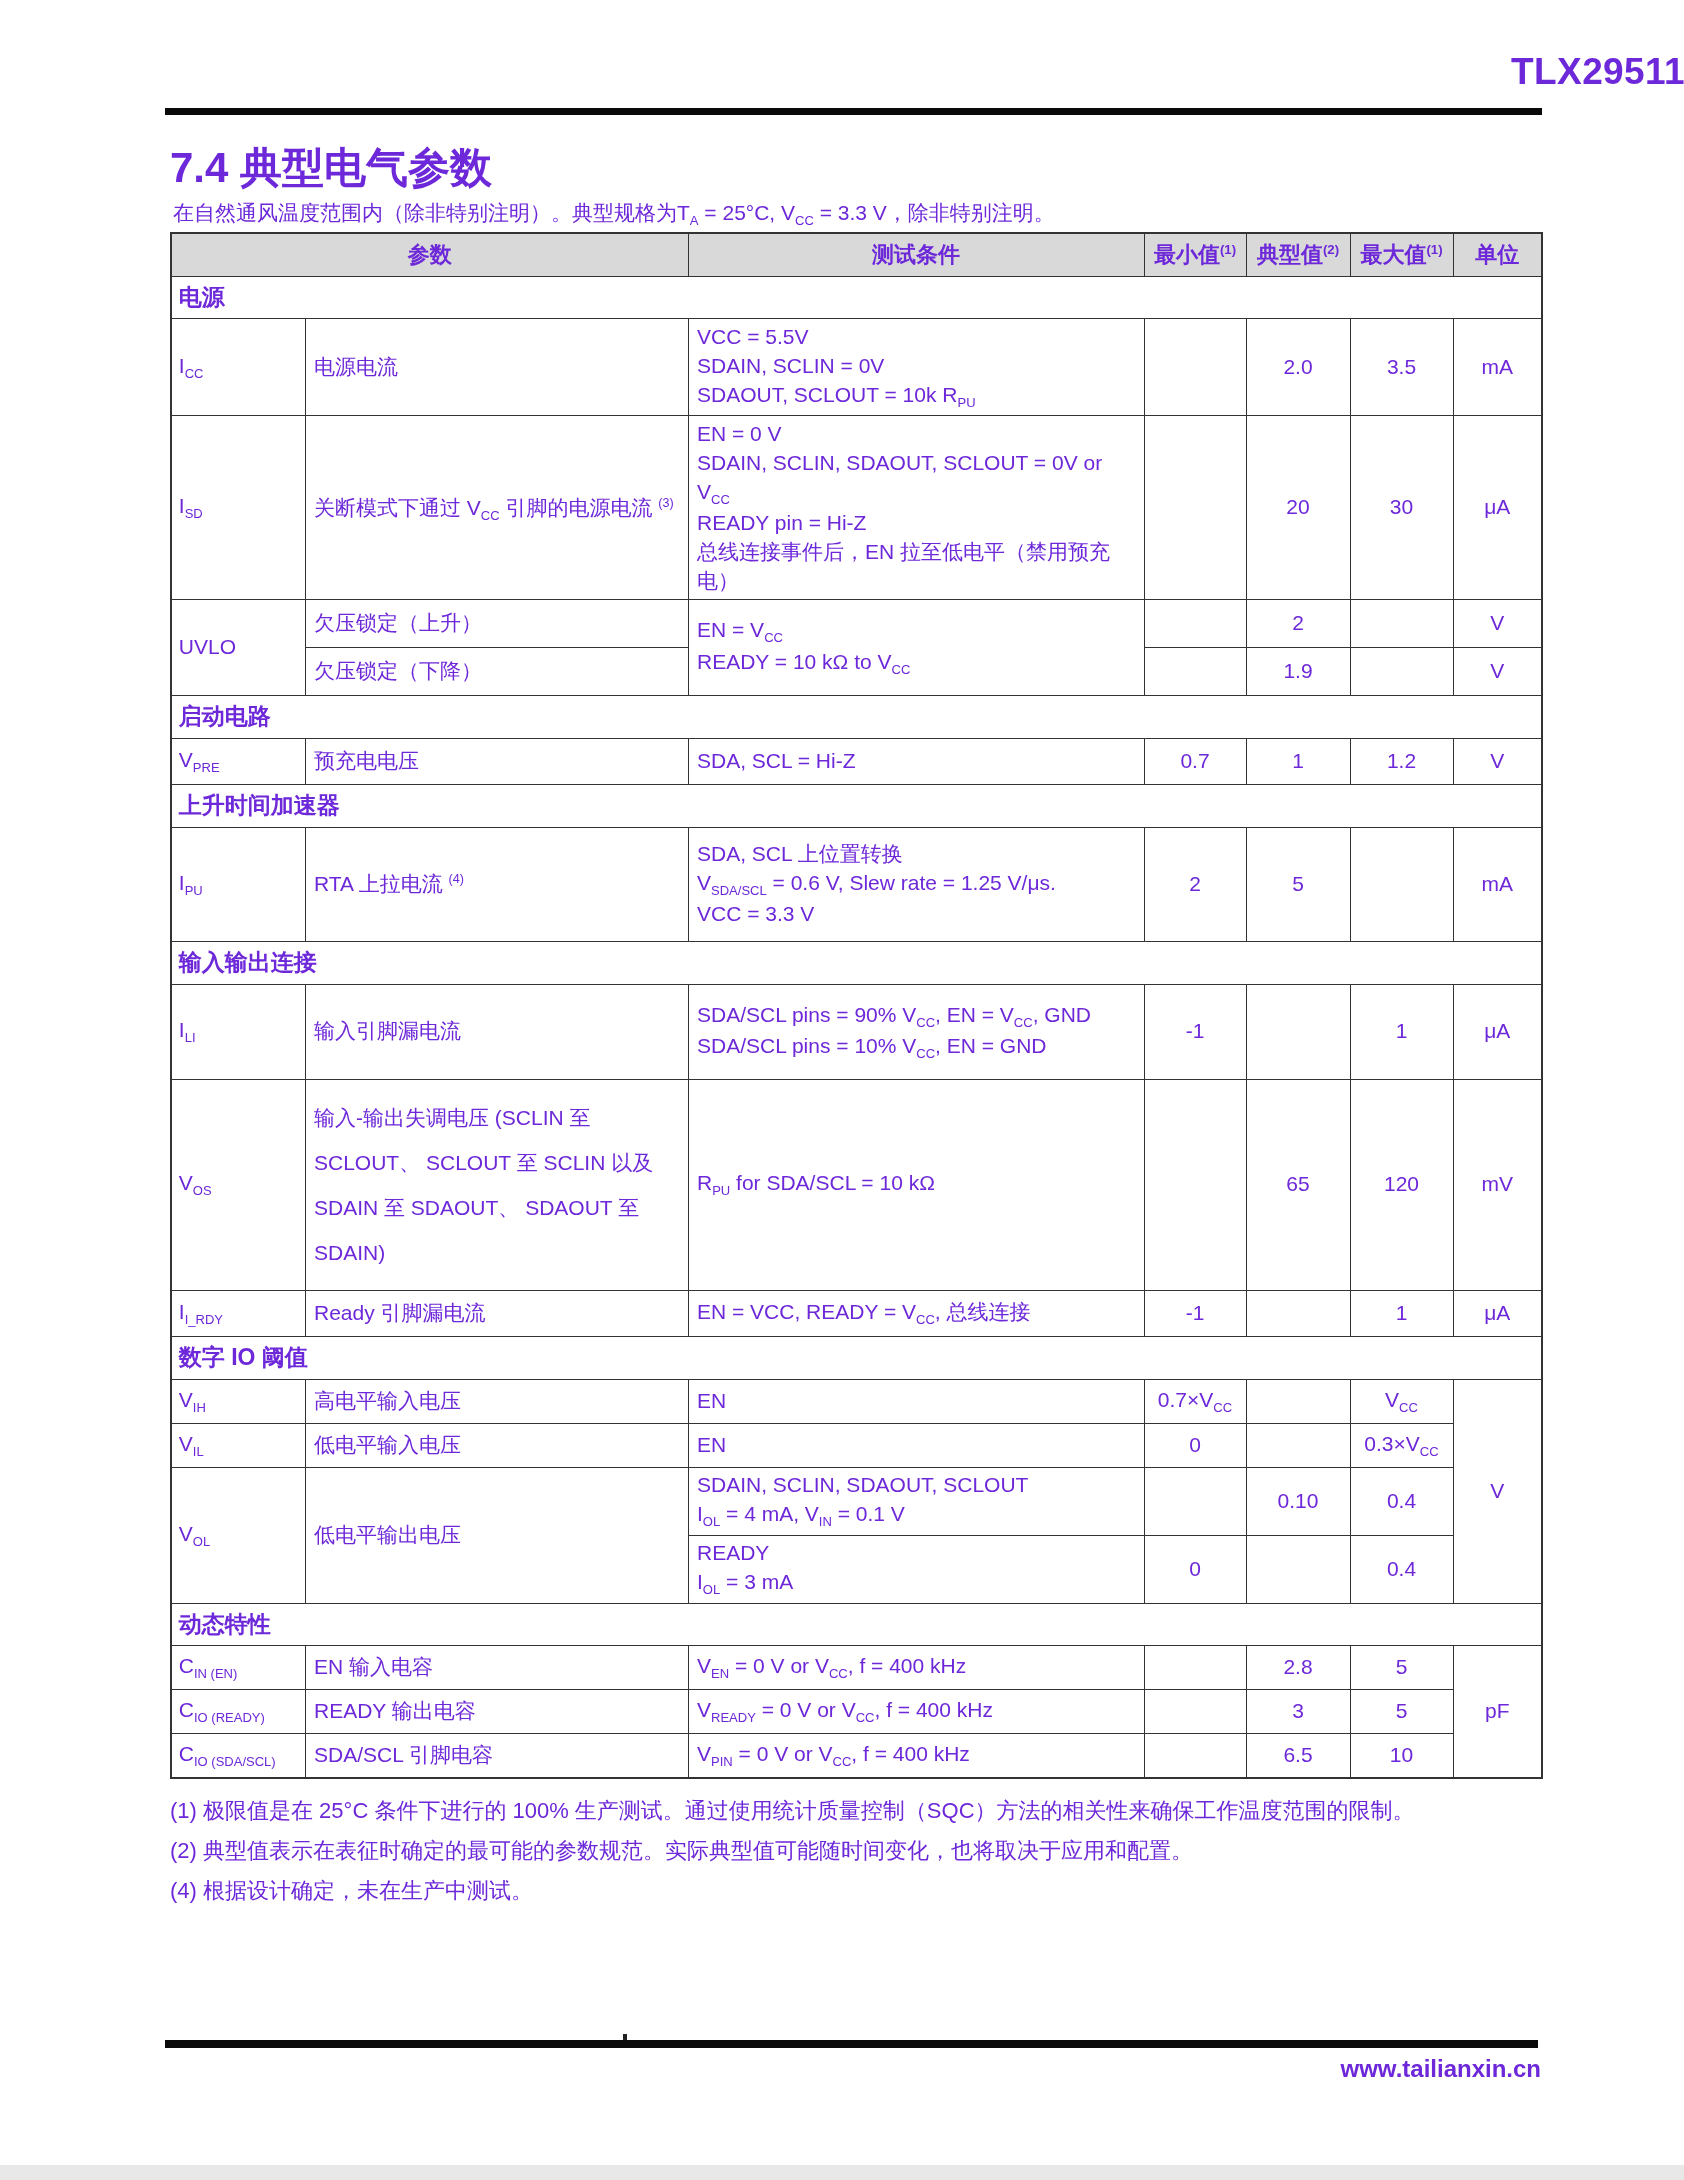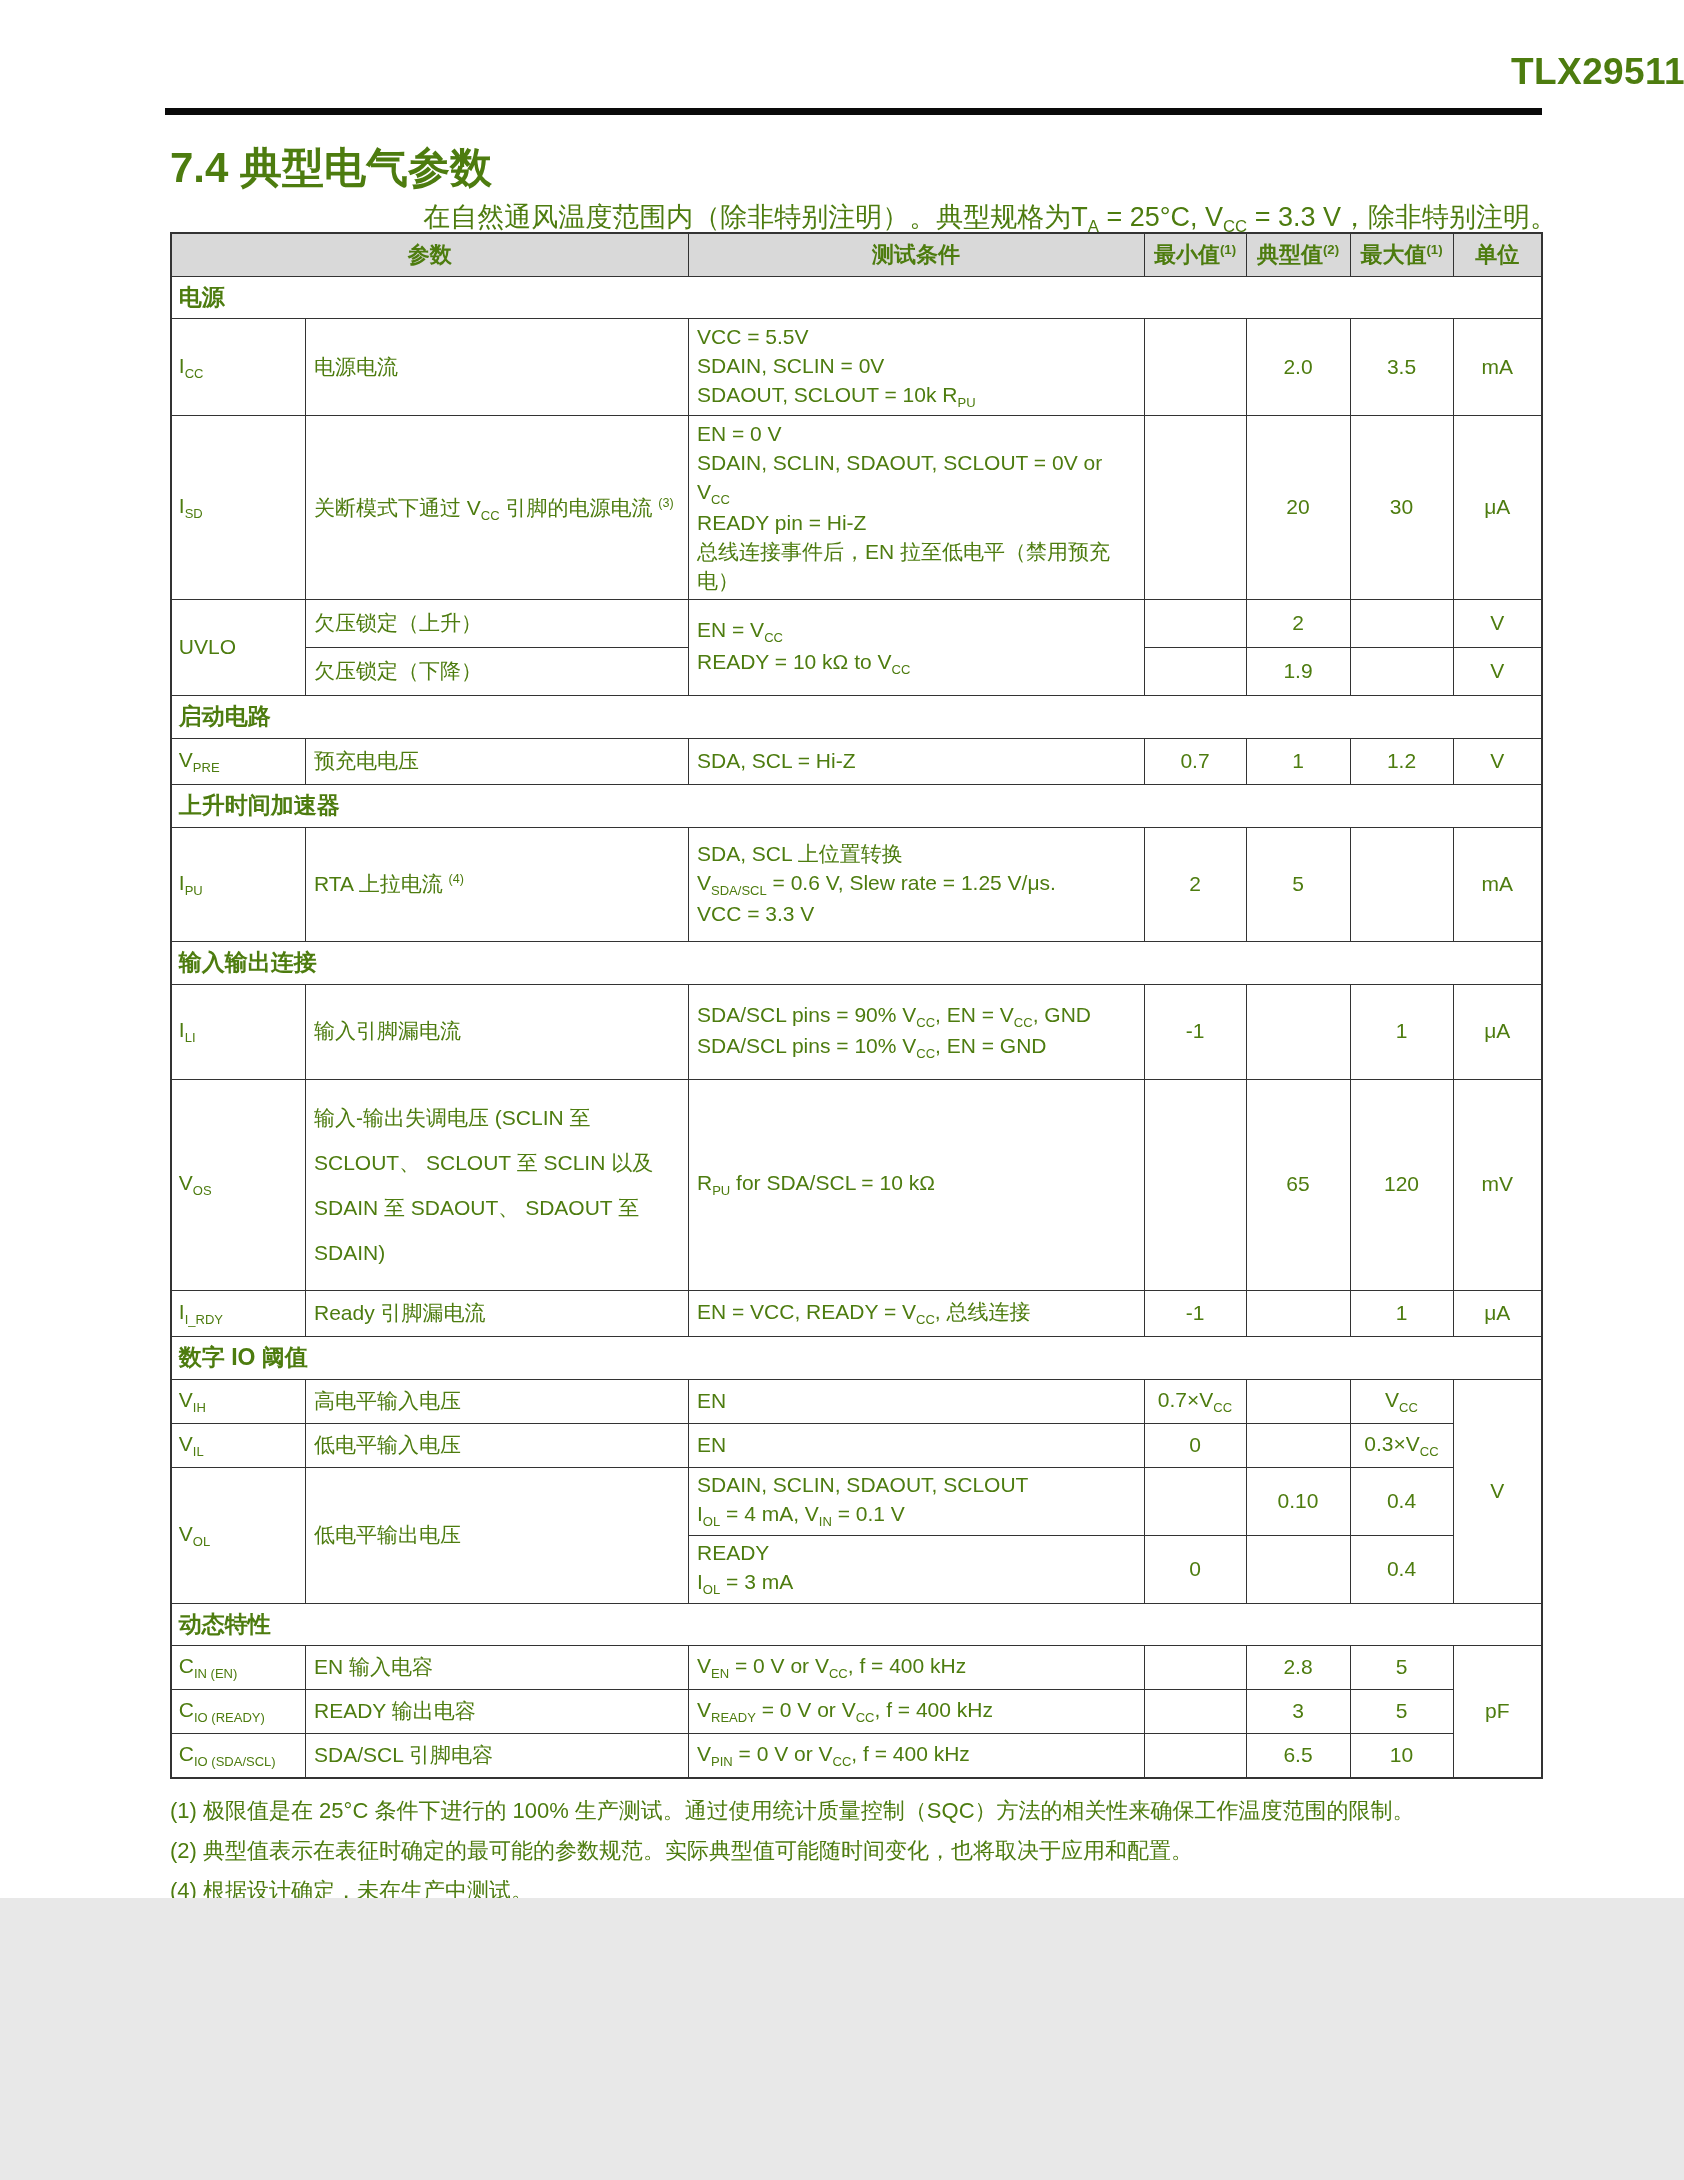--- a/index.html
+++ b/index.html
@@ -1,31 +1,31 @@
 <!DOCTYPE html>
 <html style="font-size:13.6px"><head>
 <meta charset="utf-8">
 <style>
   html,body{margin:0;padding:0;background:#e8e8e8;}
   .page{
     position:relative;
-    width:1685px;height:1898px;
+    width:1685px;height:2165px;
     background:#ffffff;
     font-family:"Liberation Sans","DejaVu Sans",sans-serif;
-    color:#4d7c0f;
+    color:#6d28d9;
     overflow:hidden;
   }
   .content{position:absolute;left:170px;top:0;width:1371px;}
   .doc-title{
     position:absolute;top:51px;left:0;width:100%;
     text-align:right;font-size:37px;font-weight:bold;letter-spacing:0.4px;
   }
   .top-rule{position:absolute;top:108px;left:-5.1px;width:1377px;height:6.8px;background:#0a0a0a;}
   .section-title{position:absolute;top:140px;left:0;font-size:42px;font-weight:bold;}
-  .intro{position:absolute;top:199px;left:16px;width:100%;font-size:27px;text-align:right;}
+  .intro{position:absolute;top:199px;left:3px;width:100%;font-size:21px;}
   .flow{position:absolute;top:232px;left:0;width:100%;}
 
   table.spec{border-collapse:collapse;table-layout:fixed;width:1371px;border:2.6px solid #333;}
   .spec th,.spec td{
     border:1.7px solid #333;
     padding:3.4px 8.5px;
     font-size:21px;
     line-height:1.38;
     vertical-align:middle;
     overflow:hidden;

